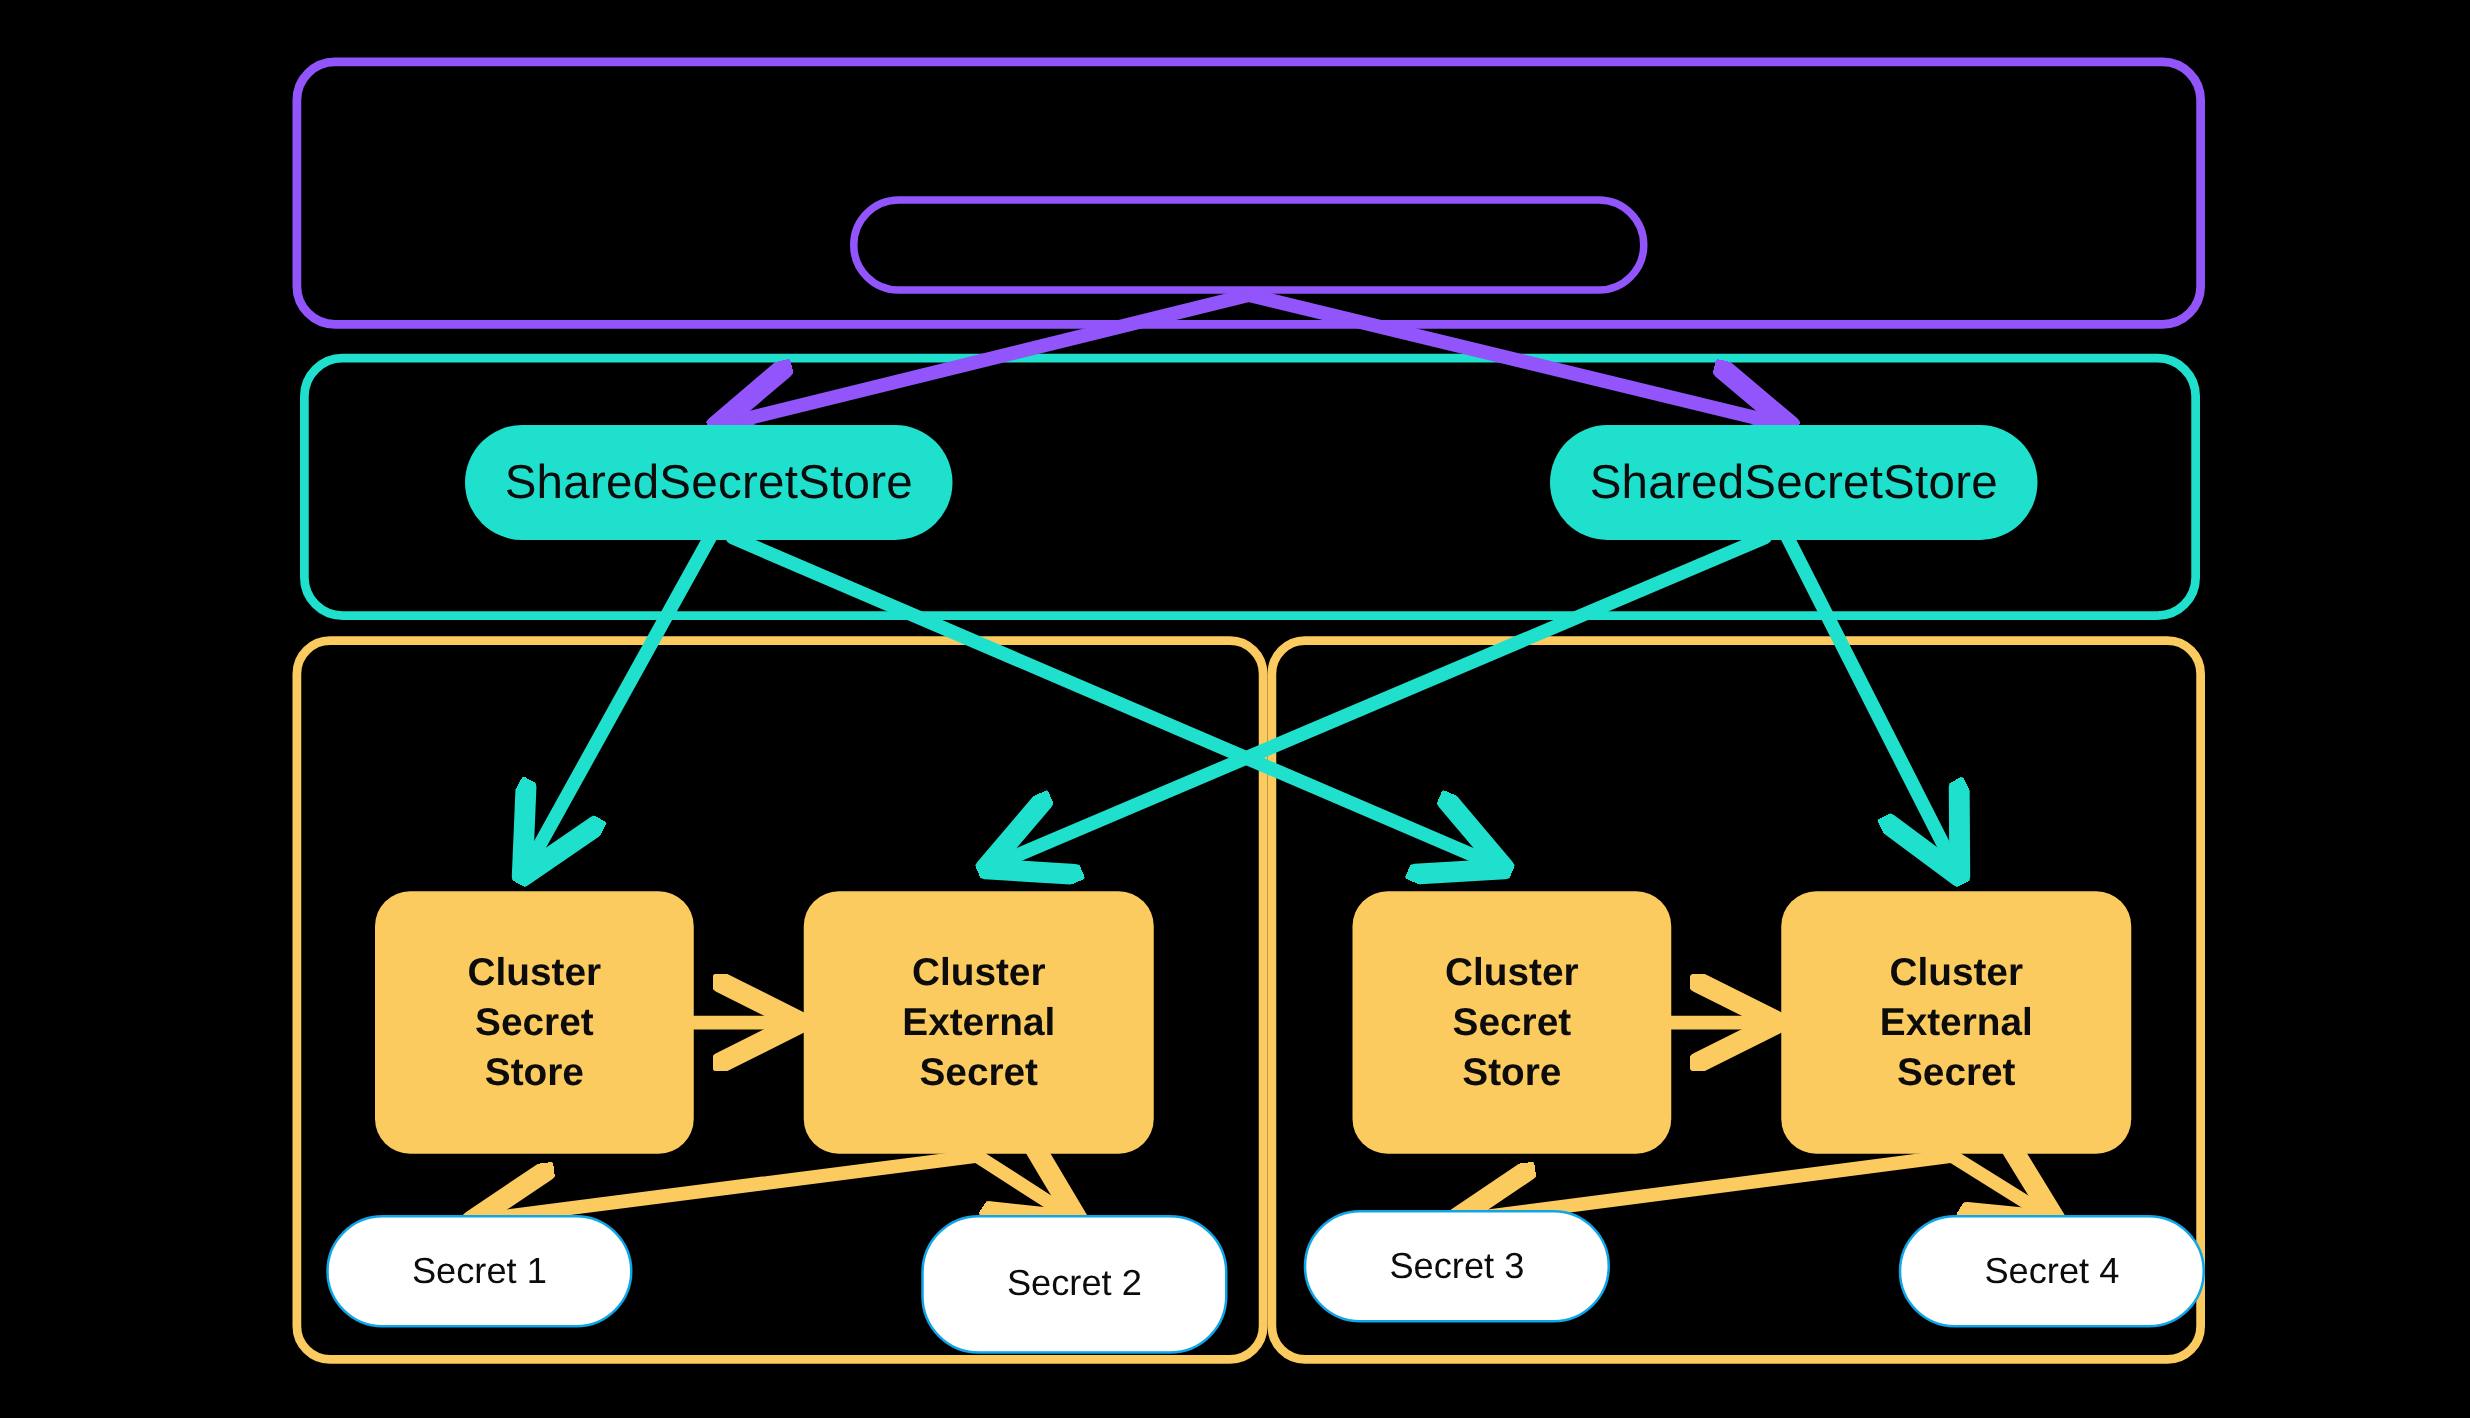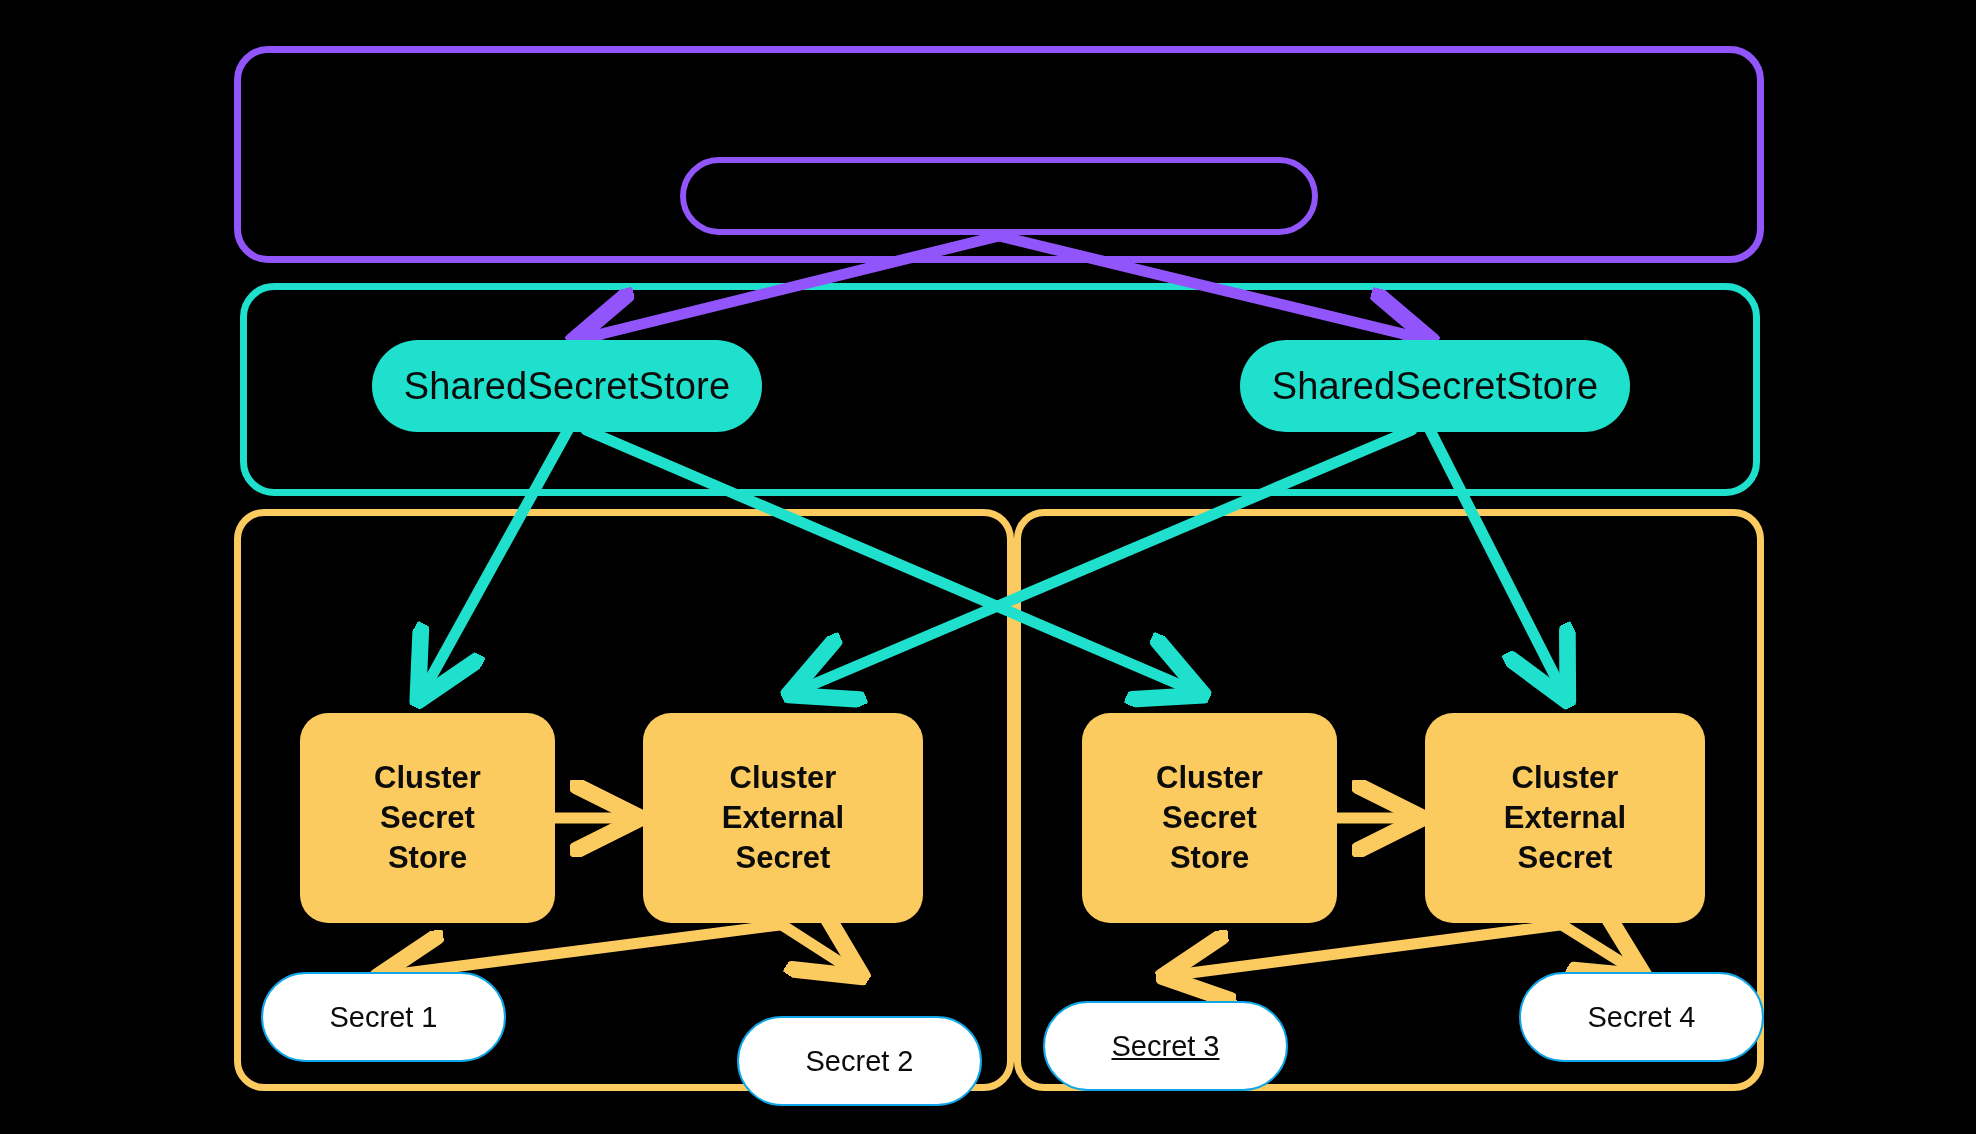--- a/index.html
+++ b/index.html
@@ -107,25 +107,25 @@
   <div class="node yellow-node" style="left:1425px;top:713px;width:280px;height:210px;flex-direction:column;">
     <span>Cluster</span>
     <span>External</span>
     <span>Secret</span>
   </div>
 
   <div class="node secret-node" style="left:261px;top:972px;width:245px;height:90px;">
     <span>Secret 1</span>
   </div>
 
-  <div class="node secret-node" style="left:737px;top:972px;width:245px;height:90px;margin-top:44px;">
+  <div class="node secret-node" style="left:737px;top:972px;width:245px;height:111px;">
     <span>Secret 2</span>
   </div>
 
-  <div class="node secret-node" style="left:1043px;top:1001px;width:245px;height:90px;text-decoration:underline;">
+  <div class="node secret-node" style="left:1043px;top:968px;width:245px;height:90px;">
     <span>Secret 3</span>
   </div>
 
   <div class="node secret-node" style="left:1519px;top:972px;width:245px;height:90px;">
     <span>Secret 4</span>
   </div>
 
 </div>
 
 </body></html>

